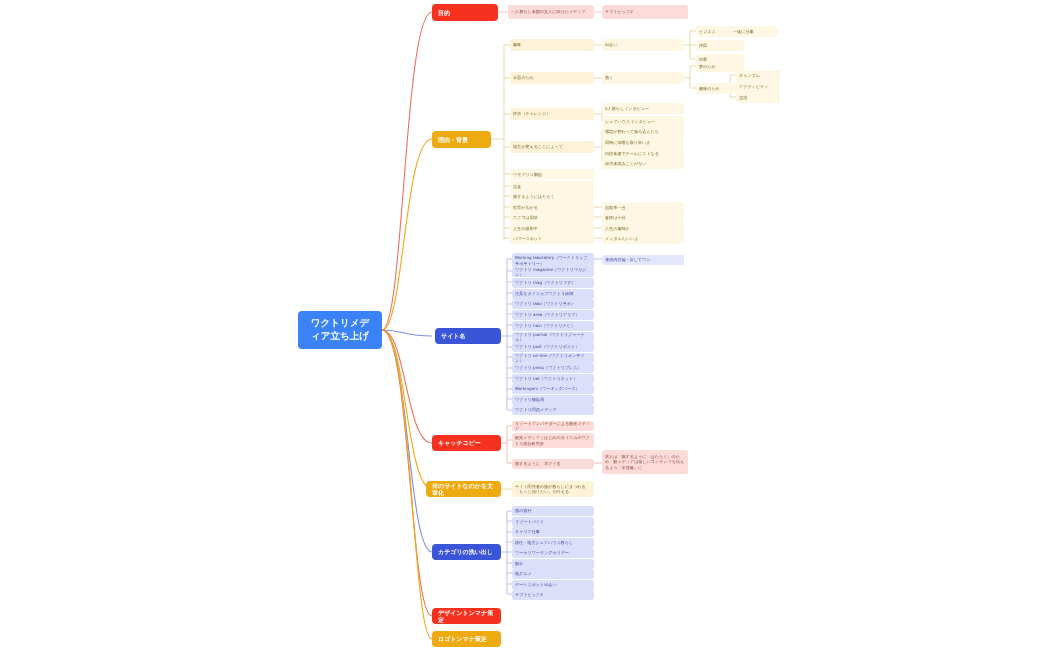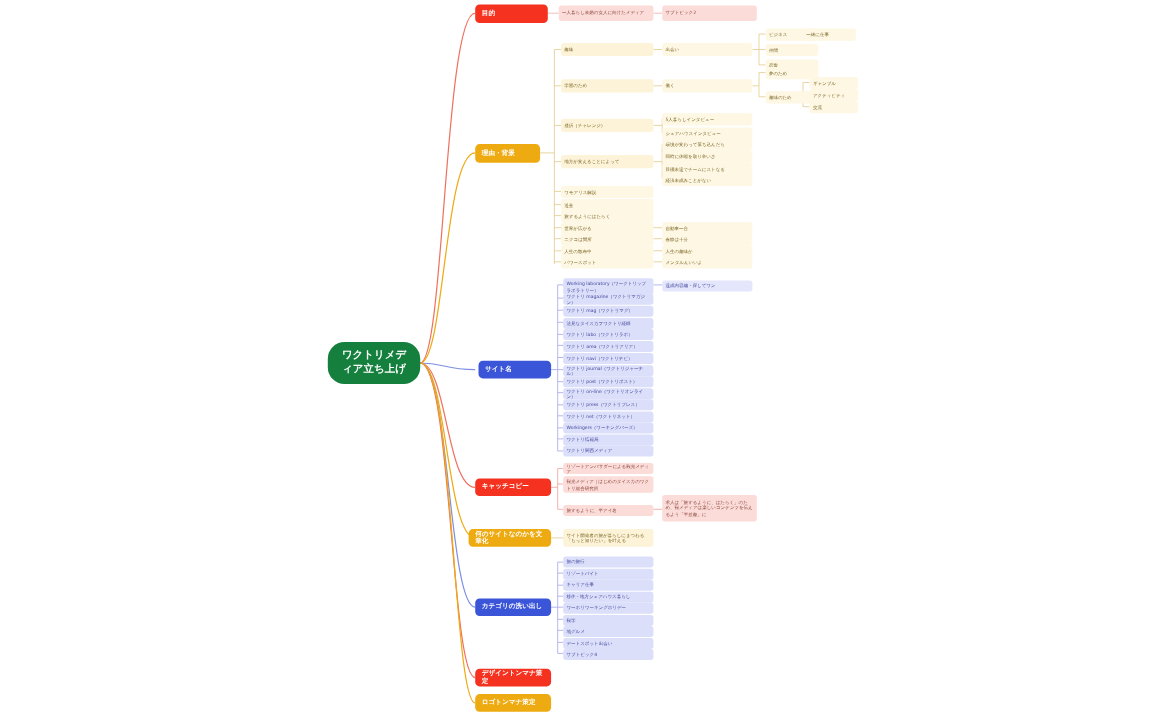--- a/index.html
+++ b/index.html
@@ -8,21 +8,21 @@
     font-family:"DejaVu Sans","Liberation Sans",sans-serif;
     overflow:hidden;position:relative;
   }
   #canvas{position:absolute;inset:0;width:1050px;height:650px;}
   #edges{position:absolute;left:0;top:0;width:1050px;height:650px;pointer-events:none;}
   .node{position:absolute;box-sizing:border-box;display:flex;align-items:center;}
   .node span{display:block;width:100%;}
 
   
   .n-root{
-    background:#15803d;color:#ffffff;border-radius:15px;
+    background:#3b82f6;color:#ffffff;border-radius:4px;
     font-size:9.5px;font-weight:bold;line-height:1.35;
     text-align:center;justify-content:center;padding:6px 8px;
   }
   
   .n-l1{border-radius:4px;font-size:6px;font-weight:bold;color:#ffffff;
         padding:4px 6px;line-height:1.25;}
   .n-l1.red{background:#f4321f;}
   .n-l1.amber{background:#eeaa11;}
   .n-l1.blue{background:#3b55d9;}
 

